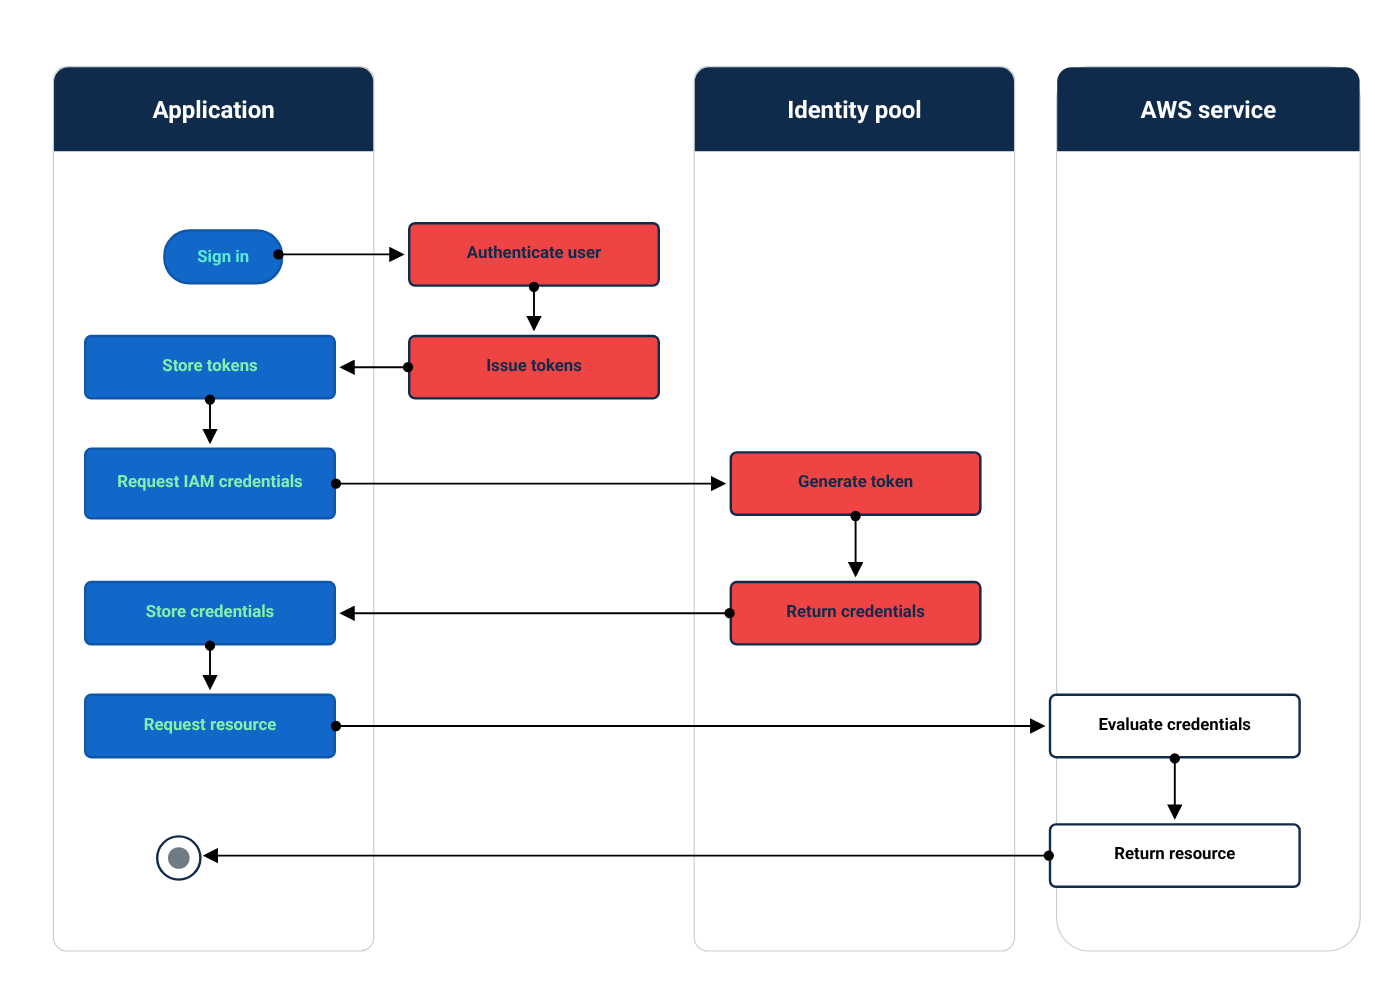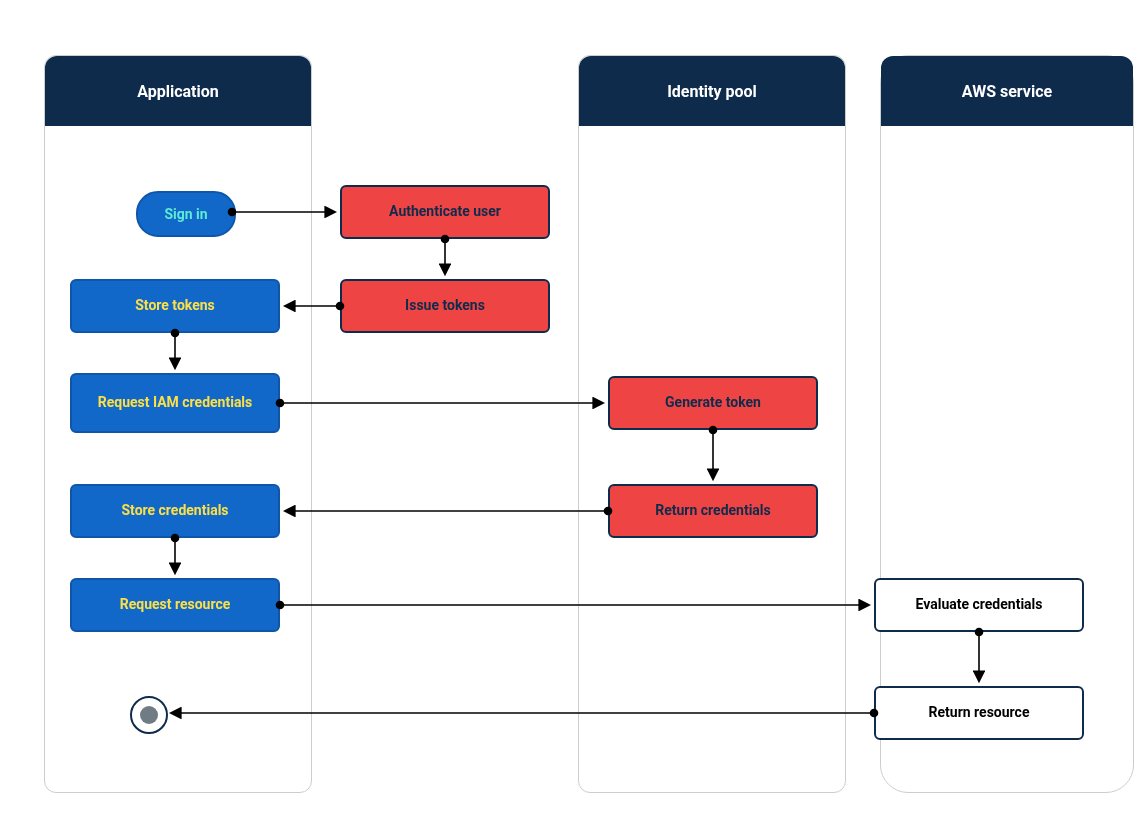--- a/index.html
+++ b/index.html
@@ -27,42 +27,42 @@
     position: absolute;
     top: 0;
     left: 0;
     right: 0;
     height: 70px;
     background: #0f2b4c;
     border-top-left-radius: 12px;
     border-top-right-radius: 12px;
     color: #ffffff;
     font-weight: 700;
-    font-size: 16px;
+    font-size: 20px;
     display: flex;
     align-items: center;
     justify-content: center;
   }
   .node {
     position: absolute;
     display: flex;
     align-items: center;
     justify-content: center;
     text-align: center;
     font-size: 14px;
     font-weight: 700;
     border-radius: 6px;
     box-sizing: border-box;
     padding: 0 8px;
     line-height: 1.25;
   }
   .node.blue {
     background: #1168c9;
     border: 2px solid #0f56a8;
-    color: #fde047;
+    color: #86efac;
   }
   .node.light {
     background: #ef4444;
     border: 2px solid #0f2b4c;
     color: #0f2b4c;
   }
   .node.white {
     background: #ffffff;
     border: 2px solid #0f2b4c;
     color: #000000;

